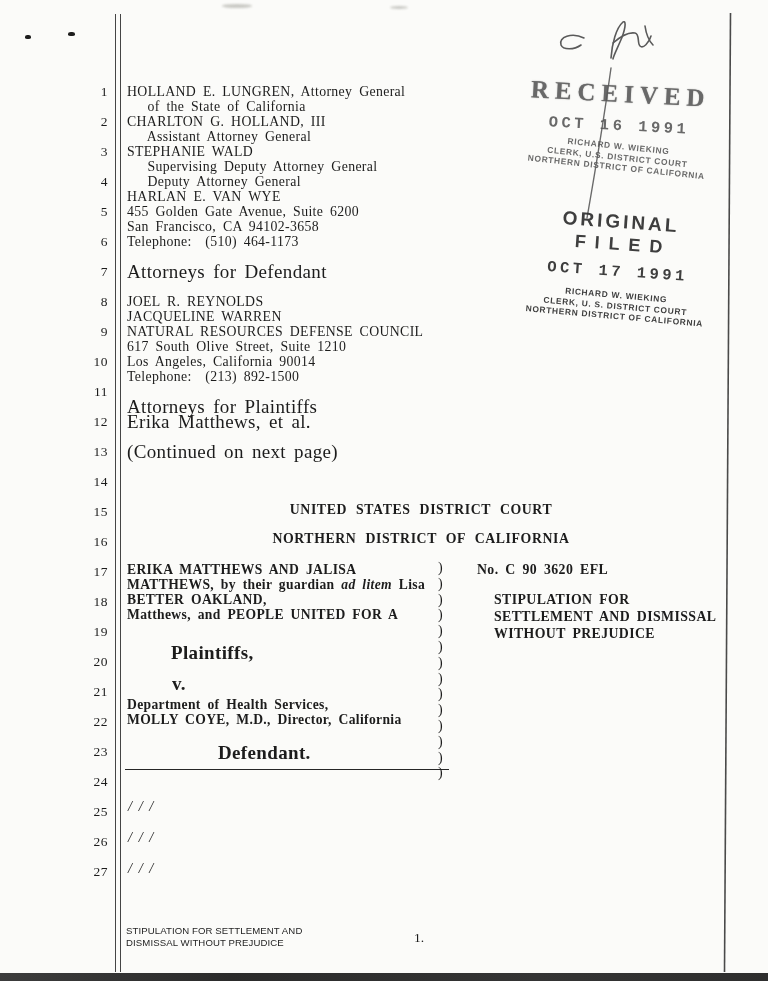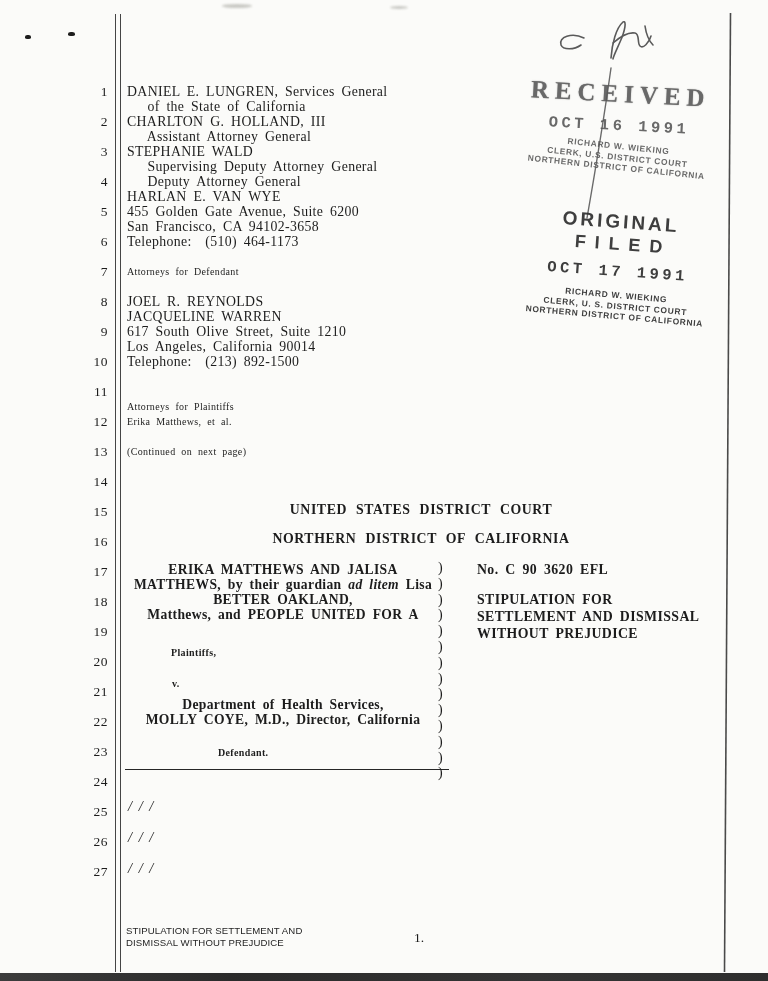--- a/index.html
+++ b/index.html
@@ -15,32 +15,32 @@
   }
   .svg-overlay{position:absolute; left:0; top:0; pointer-events:none;}
   
   .lnumcol{position:absolute; left:68px; top:84px; width:40px; text-align:right;}
   .lnum{height:30px; line-height:15px; font-size:13.5px; letter-spacing:.5px;}
   
   .tblock{position:absolute; left:127px;}
   .tline{height:15px; line-height:15px; font-size:13.8px; letter-spacing:.35px;
          word-spacing:3px; white-space:pre;}
   .single{position:absolute; left:127px; height:15px; line-height:15px;
-          font-size:10px; letter-spacing:.35px; word-spacing:3px; white-space:pre;}
+          font-size:19px; letter-spacing:.35px; word-spacing:3px; white-space:pre;}
   .hdr{position:absolute; left:127px; width:588px; text-align:center;
        font-weight:700; font-size:13.8px; letter-spacing:.6px; word-spacing:5px;}
   
   .cap{font-weight:700;}
-  .cap .tline{font-size:13.6px;text-align:center;}
+  .cap .tline{font-size:13.6px;}
   .ital{font-style:italic;}
   .parencol{position:absolute; left:438px; top:560px;}
   .paren{height:15.8px; line-height:15.8px; font-size:14px;}
   .cap-right{position:absolute; left:477px; font-weight:700; font-size:13.8px;
              letter-spacing:.4px; word-spacing:3px;}
-  .cap-right .tl{line-height:17px; white-space:pre;}
+  .cap-right .tl{line-height:17px; white-space:pre;margin-left:17px;}
   .caption-underline{position:absolute; left:125px; top:769px; width:324px;
              border-top:1.6px solid #262626;}
   
   .slashcol{position:absolute; left:128px; top:799px;}
   .slashrow{height:31px; line-height:15px; font-size:14.5px; font-style:italic;
             letter-spacing:1.5px;}
   
   .stamp{position:absolute; text-align:center; font-family:"Liberation Sans", sans-serif;}
   .stamp-received{left:518px; top:80px; width:202px; transform:rotate(3deg);
                   color:#565656; opacity:.88;}
@@ -111,37 +111,38 @@
       <div class="lnum">21</div>
       <div class="lnum">22</div>
       <div class="lnum">23</div>
       <div class="lnum">24</div>
       <div class="lnum">25</div>
       <div class="lnum">26</div>
       <div class="lnum">27</div>
     </div>
 
   <div class="tblock" style="top:84px">
-      <div class="tline">DANIEL E. LUNGREN, Services General</div>
+      <div class="tline">HOLLAND E. LUNGREN, Attorney General</div>
       <div class="tline">   of the State of California</div>
       <div class="tline">CHARLTON G. HOLLAND, III</div>
       <div class="tline">   Assistant Attorney General</div>
       <div class="tline">STEPHANIE WALD</div>
       <div class="tline">   Supervising Deputy Attorney General</div>
       <div class="tline">   Deputy Attorney General</div>
       <div class="tline">HARLAN E. VAN WYE</div>
       <div class="tline">455 Golden Gate Avenue, Suite 6200</div>
       <div class="tline">San Francisco, CA 94102-3658</div>
       <div class="tline">Telephone:  (510) 464-1173</div>
     </div>
   <div class="single" style="top:264px">Attorneys for Defendant</div>
 
   <div class="tblock" style="top:294px">
       <div class="tline">JOEL R. REYNOLDS</div>
       <div class="tline">JACQUELINE WARREN</div>
+      <div class="tline">NATURAL RESOURCES DEFENSE COUNCIL</div>
       <div class="tline">617 South Olive Street, Suite 1210</div>
       <div class="tline">Los Angeles, California 90014</div>
       <div class="tline">Telephone:  (213) 892-1500</div>
     </div>
   <div class="single" style="top:399px">Attorneys for Plaintiffs</div>
   <div class="single" style="top:414px">Erika Matthews, et al.</div>
 
   <div class="single" style="top:444px">(Continued on next page)</div>
 
   <div class="hdr" style="top:502px">UNITED STATES DISTRICT COURT</div>

